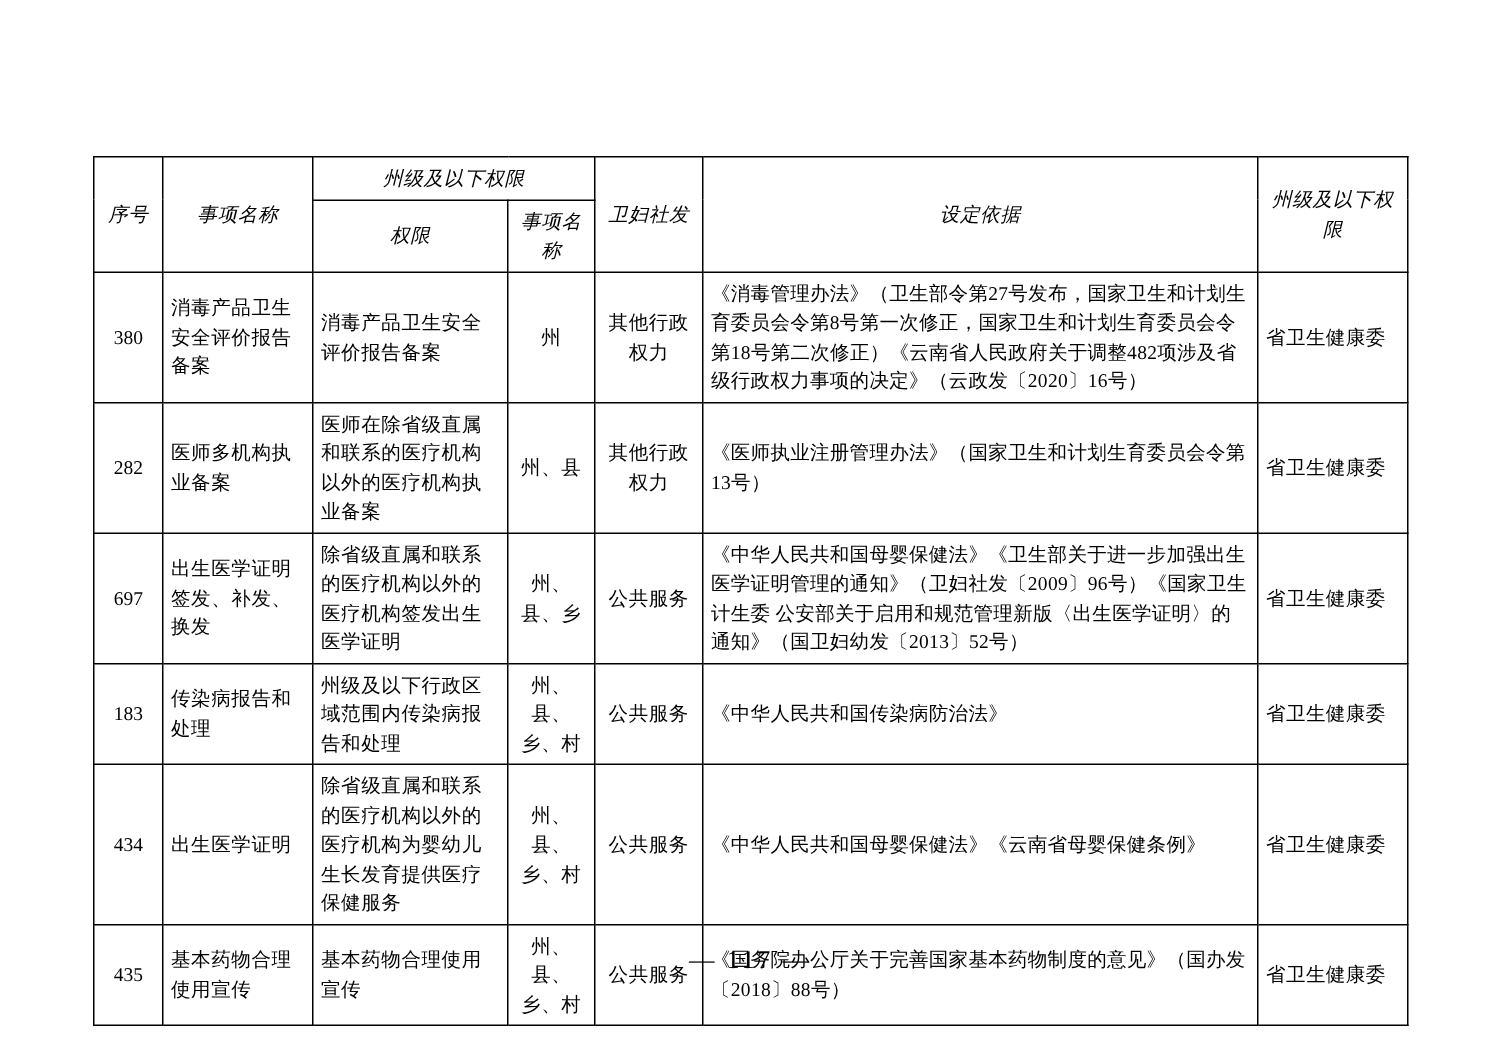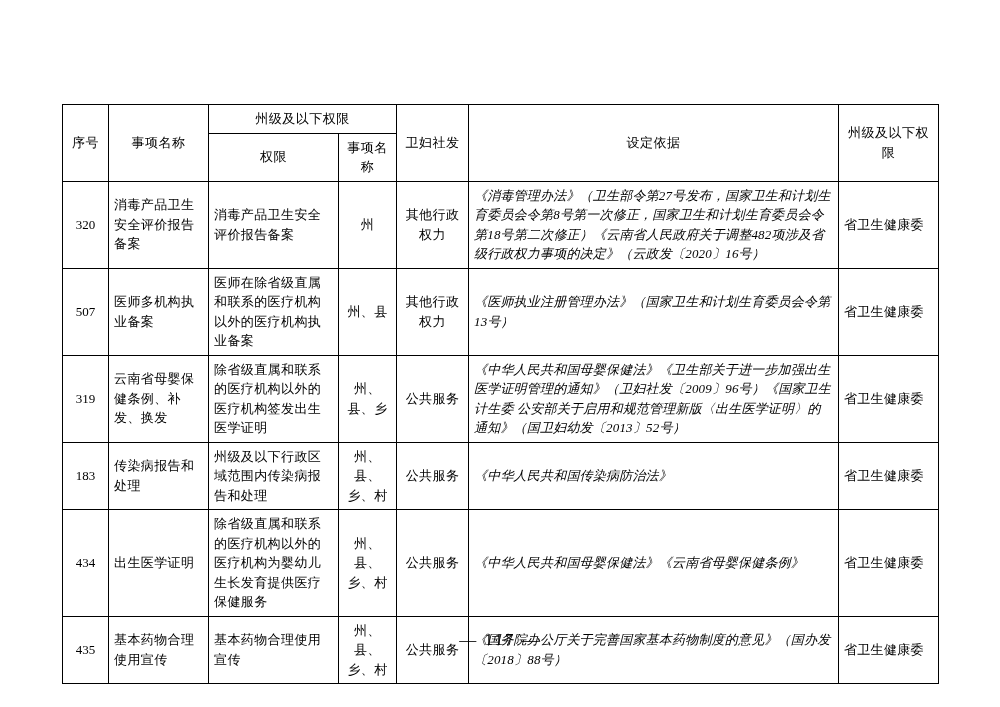--- a/index.html
+++ b/index.html
@@ -48,20 +48,21 @@
   col.c-auth   { width: 130px; }
   col.c-level  { width: 58px; }
   col.c-type   { width: 72px; }
   col.c-basis  { width: 370px; }
   col.c-dept   { width: 100px; }
 
   th.hdr {
     text-align: center;
     font-size: 13.5px;
     letter-spacing: 0.5px;
+    font-style: italic;
   }
   .hdr-seq {
     text-align: center;
     line-height: 1.35;
   }
   td.seq {
     text-align: center;
     font-size: 13.5px;
   }
   td.name, td.auth {
@@ -71,21 +72,20 @@
   }
   td.level, td.type {
     text-align: center;
     font-size: 13px;
     letter-spacing: 0.4px;
   }
   td.basis {
     text-align: left;
     font-size: 13px;
     letter-spacing: 0.2px;
-    font-style: italic;
   }
   td.dept {
     text-align: left;
     font-size: 13px;
     letter-spacing: 0.3px;
   }
   .page-number {
     position: absolute;
     left: 0;
     top: 630px;
@@ -123,40 +123,40 @@
           <th class="hdr" rowspan="2">设定依据</th>
           <th class="hdr" rowspan="2">州级及以下权限</th>
         </tr>
         <tr>
           <th class="hdr">权限</th>
           <th class="hdr">事项名称</th>
         </tr>
       </thead>
       <tbody>
         <tr>
-          <td class="seq">320</td>
+          <td class="seq">380</td>
           <td class="name">消毒产品卫生安全评价报告备案</td>
           <td class="auth">消毒产品卫生安全评价报告备案</td>
           <td class="level">州</td>
           <td class="type">其他行政权力</td>
           <td class="basis">《消毒管理办法》（卫生部令第27号发布，国家卫生和计划生育委员会令第8号第一次修正，国家卫生和计划生育委员会令第18号第二次修正）《云南省人民政府关于调整482项涉及省级行政权力事项的决定》（云政发〔2020〕16号）</td>
           <td class="dept">省卫生健康委</td>
         </tr>
         <tr>
-          <td class="seq">507</td>
+          <td class="seq">282</td>
           <td class="name">医师多机构执业备案</td>
           <td class="auth">医师在除省级直属和联系的医疗机构以外的医疗机构执业备案</td>
           <td class="level">州、县</td>
           <td class="type">其他行政权力</td>
           <td class="basis">《医师执业注册管理办法》（国家卫生和计划生育委员会令第13号）</td>
           <td class="dept">省卫生健康委</td>
         </tr>
         <tr>
-          <td class="seq">319</td>
-          <td class="name">云南省母婴保健条例、补发、换发</td>
+          <td class="seq">697</td>
+          <td class="name">出生医学证明签发、补发、换发</td>
           <td class="auth">除省级直属和联系的医疗机构以外的医疗机构签发出生医学证明</td>
           <td class="level">州、县、乡</td>
           <td class="type">公共服务</td>
           <td class="basis">《中华人民共和国母婴保健法》《卫生部关于进一步加强出生医学证明管理的通知》（卫妇社发〔2009〕96号）《国家卫生计生委 公安部关于启用和规范管理新版〈出生医学证明〉的通知》（国卫妇幼发〔2013〕52号）</td>
           <td class="dept">省卫生健康委</td>
         </tr>
         <tr>
           <td class="seq">183</td>
           <td class="name">传染病报告和处理</td>
           <td class="auth">州级及以下行政区域范围内传染病报告和处理</td>

